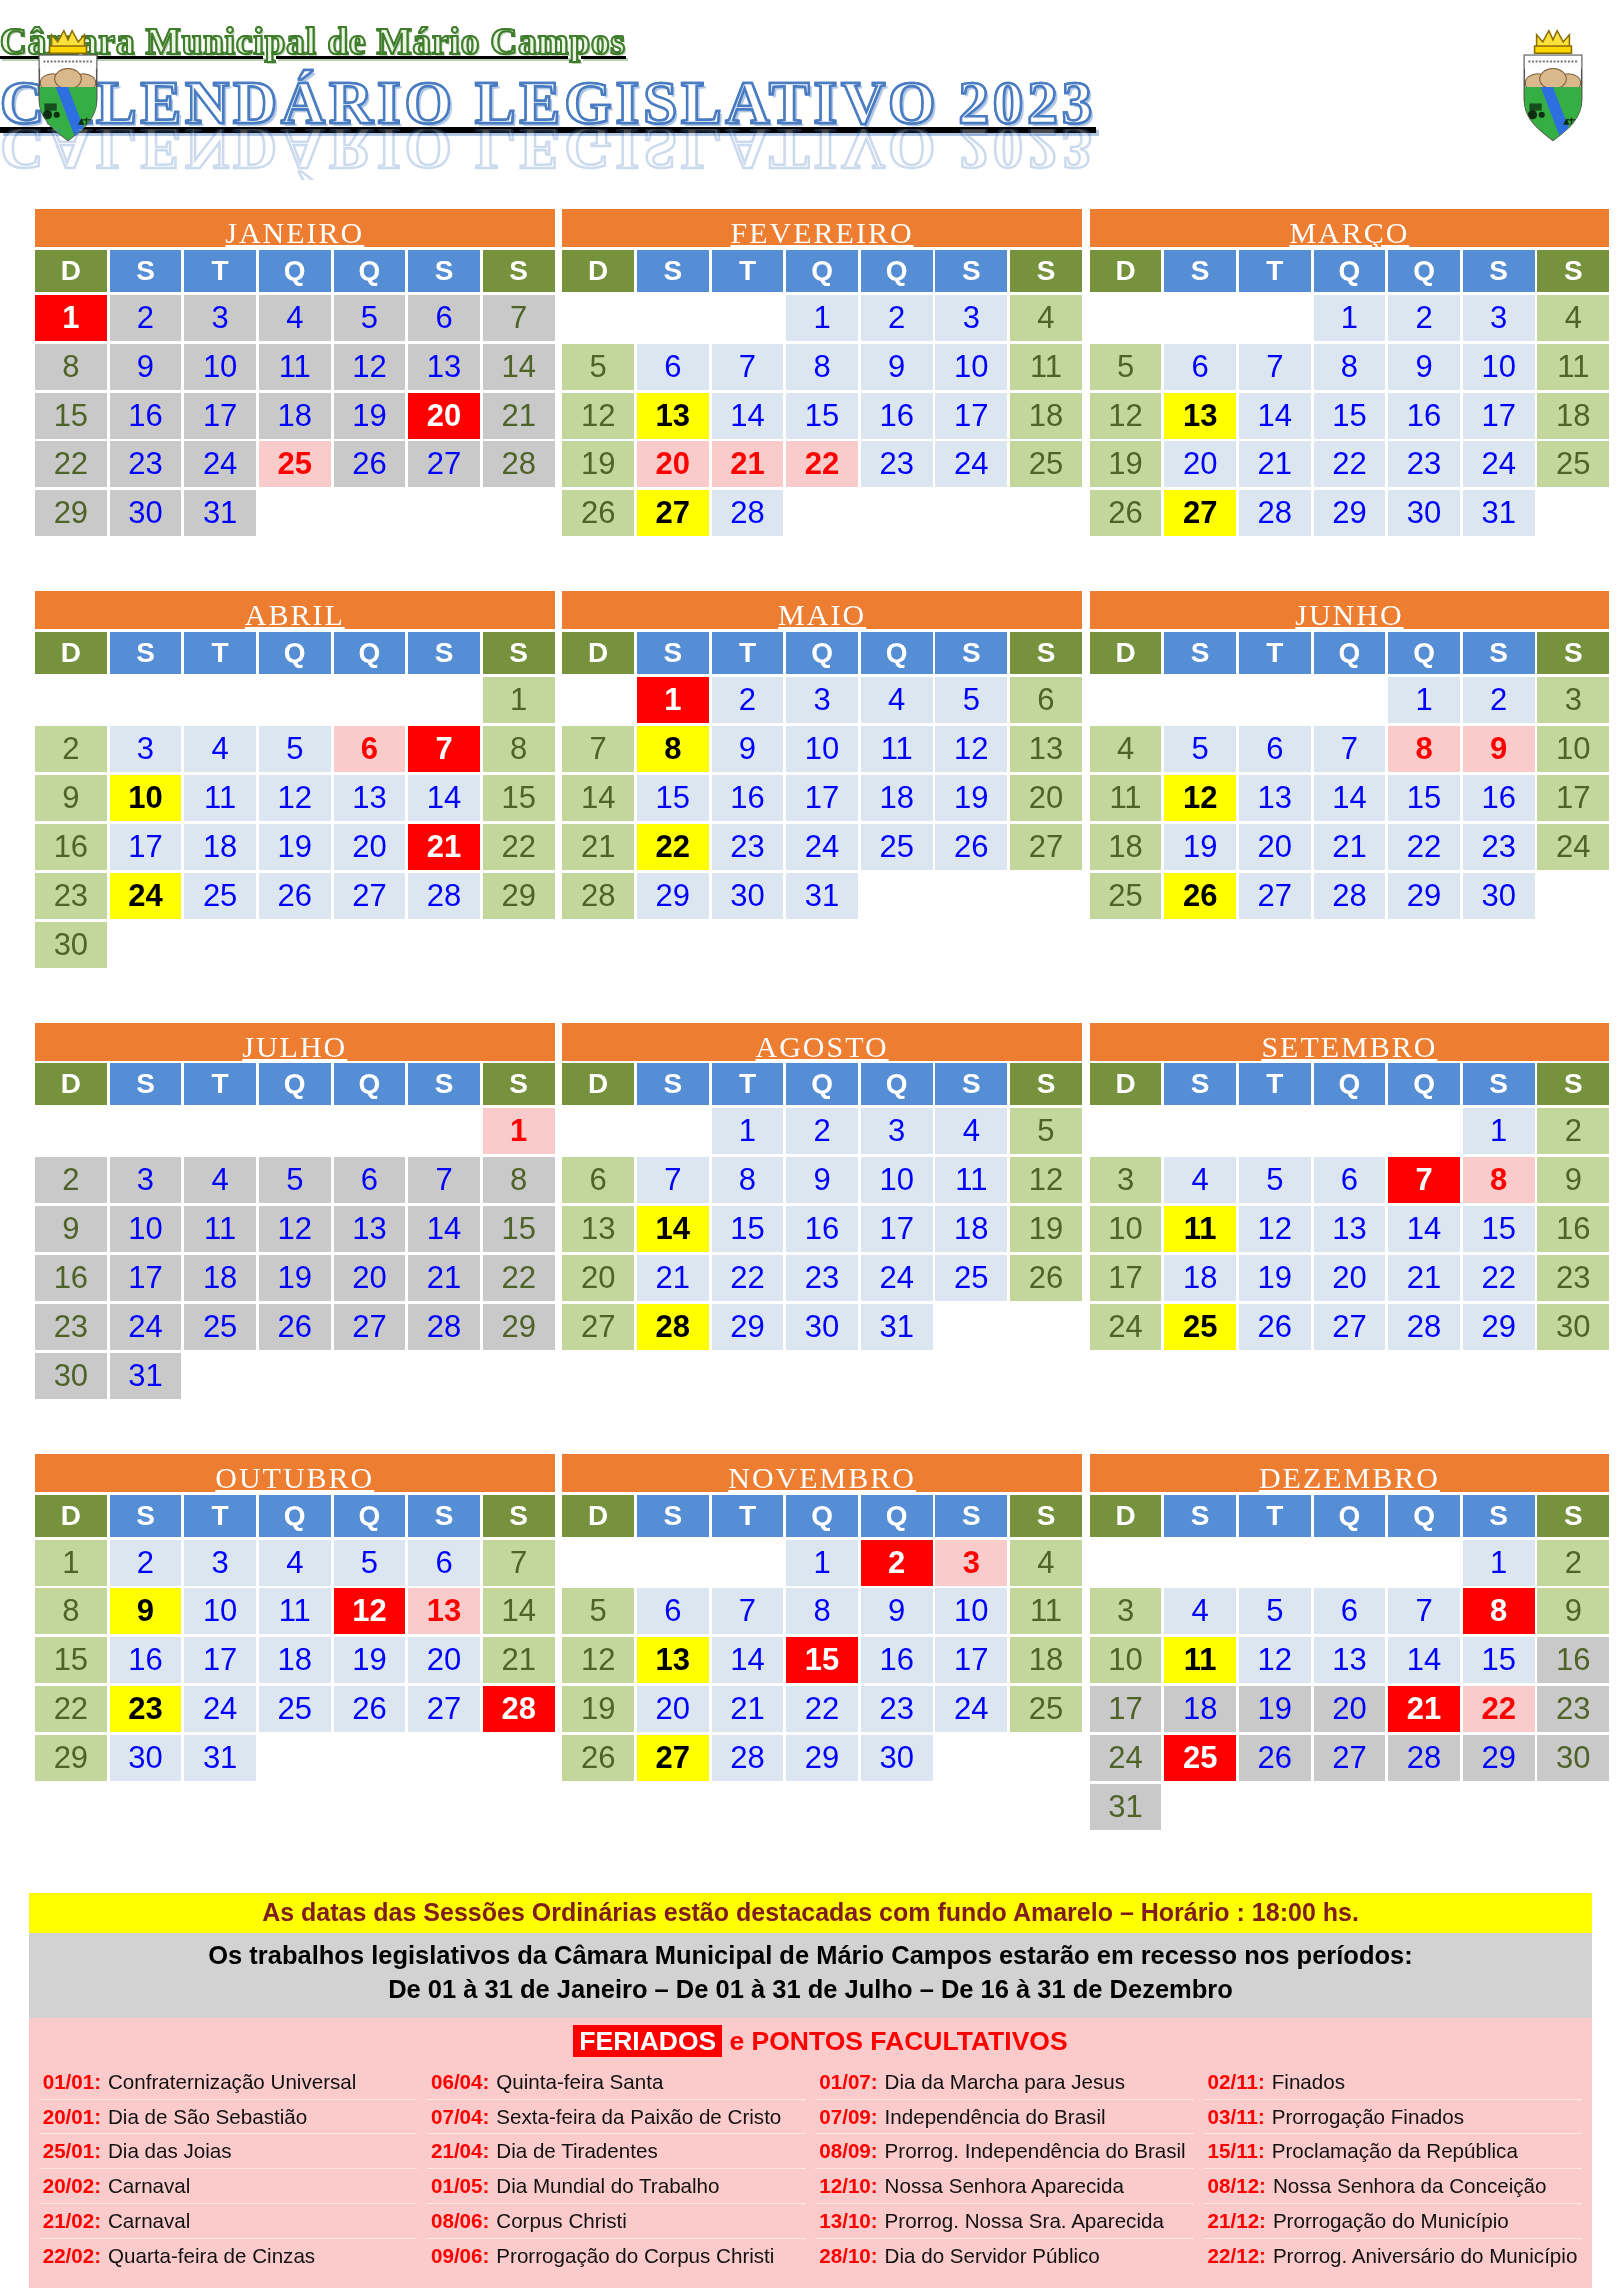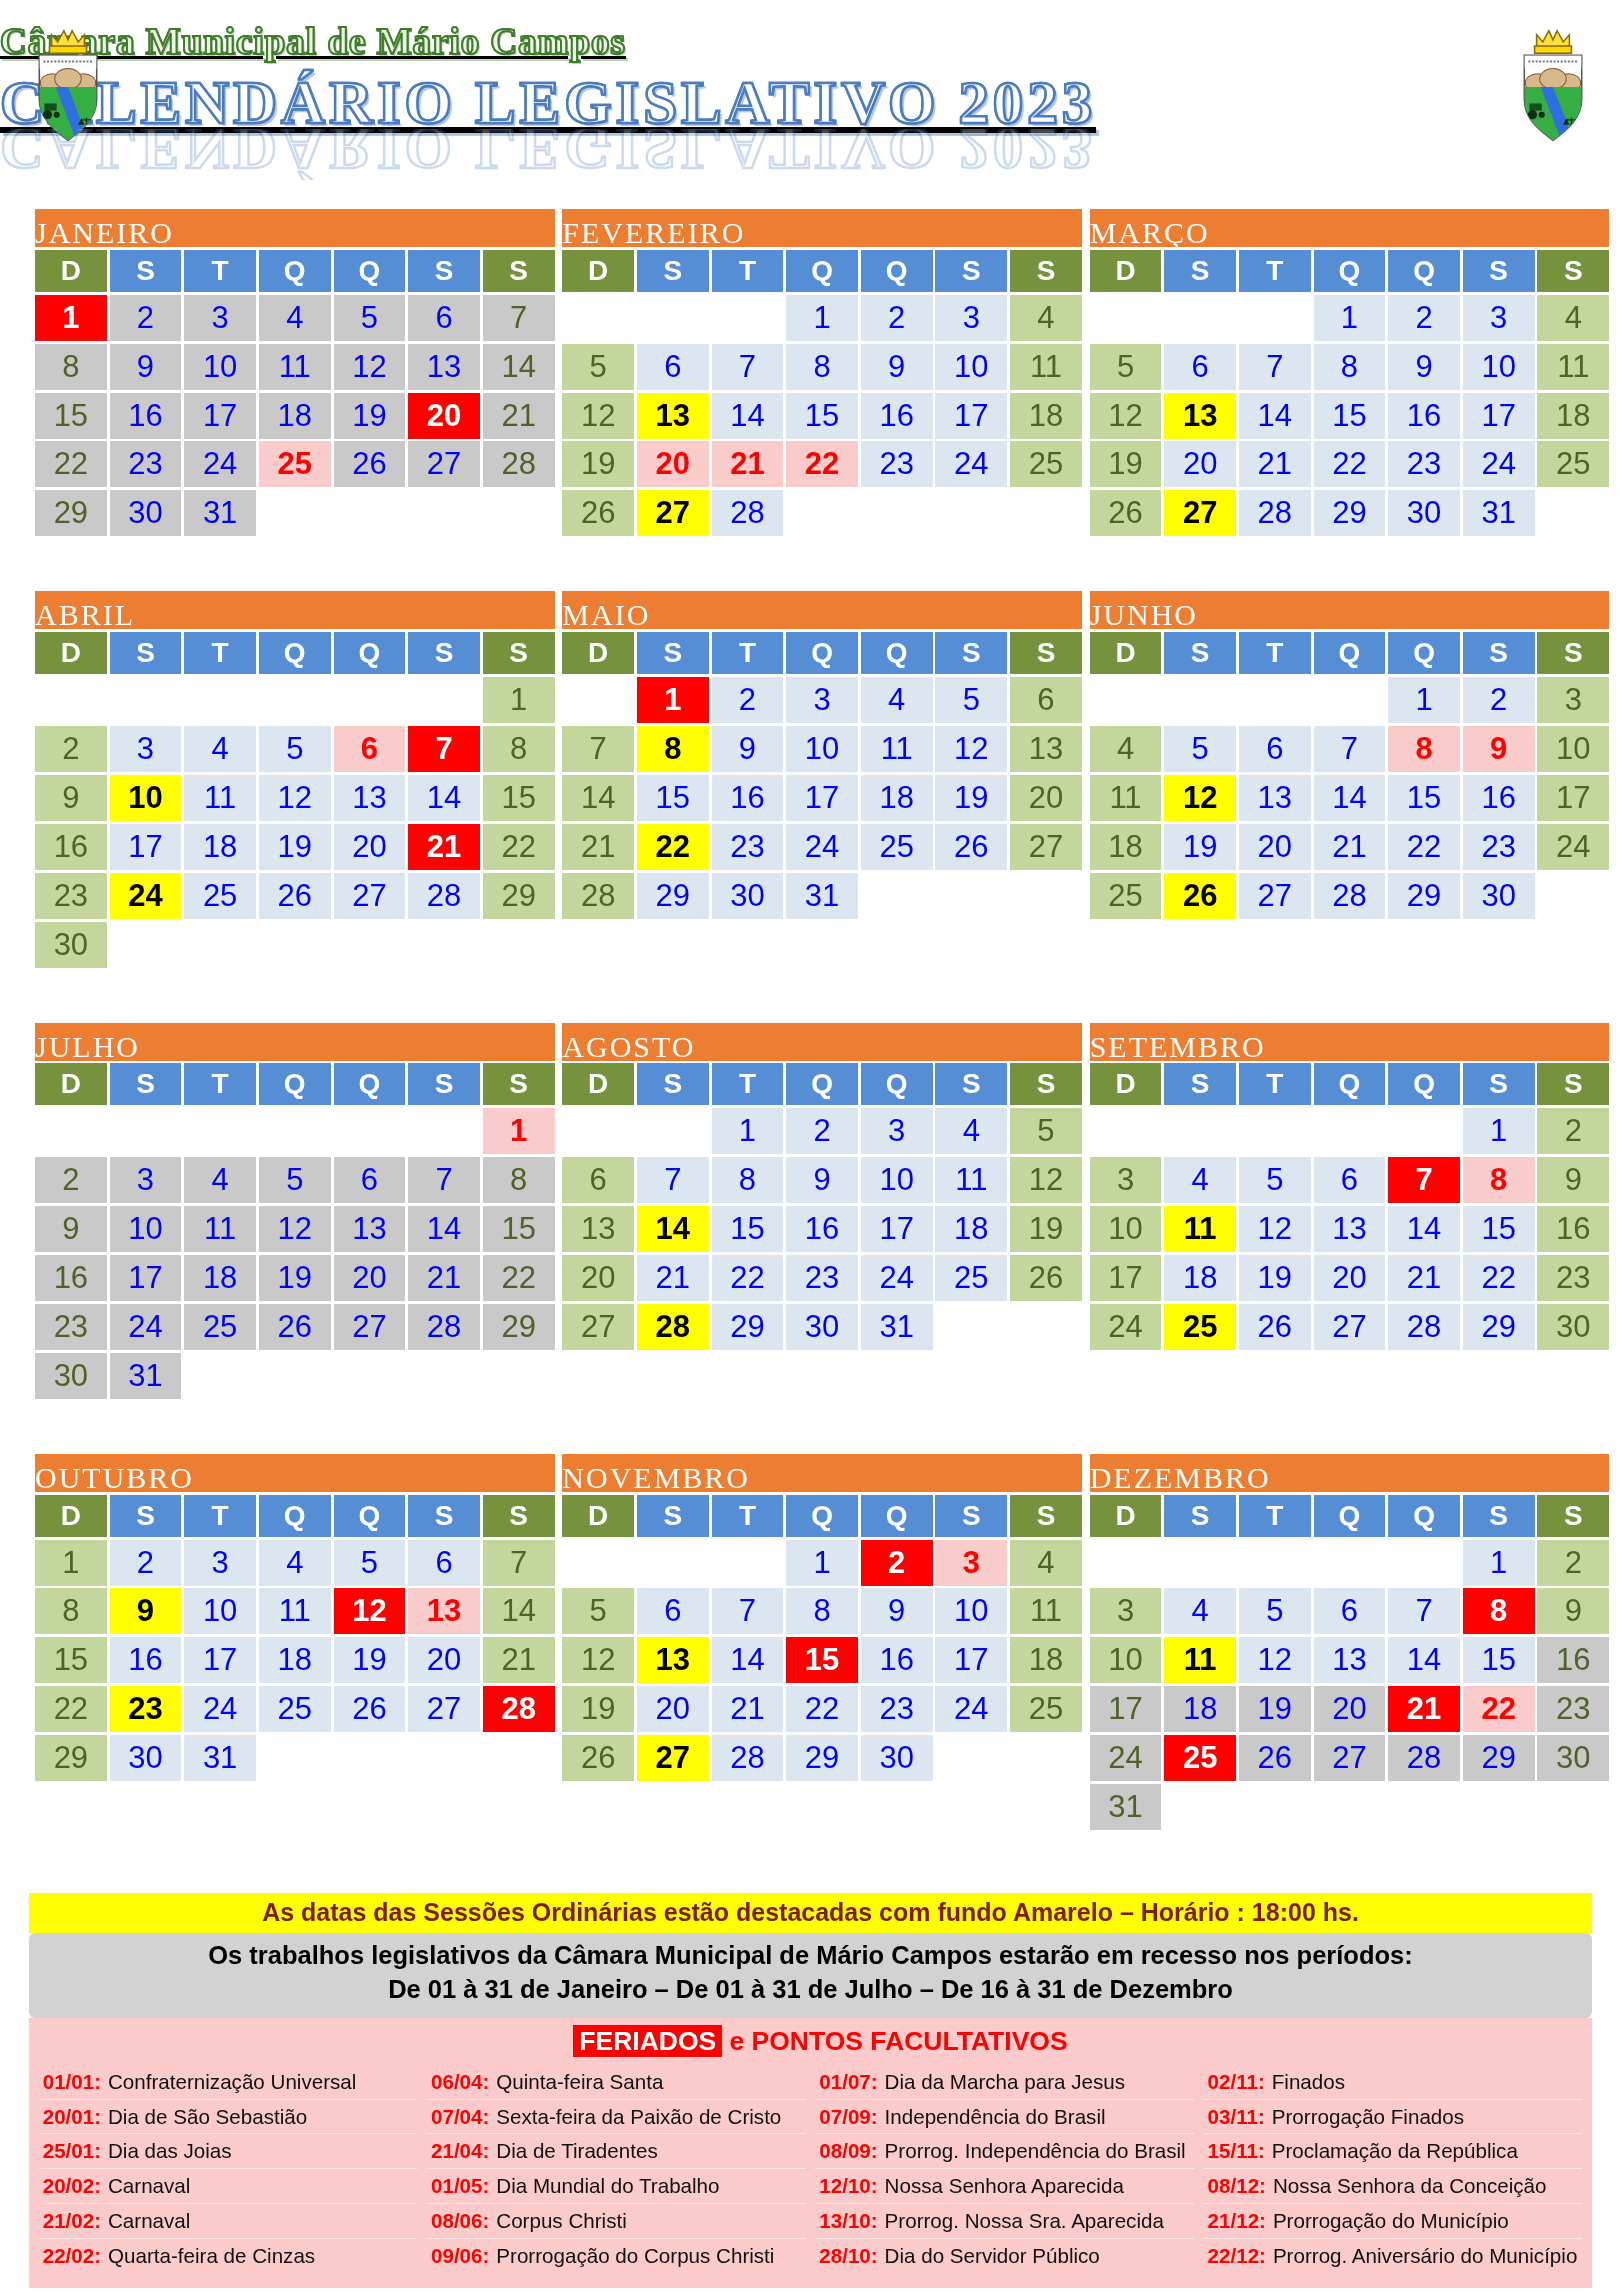--- a/index.html
+++ b/index.html
@@ -26,22 +26,22 @@
     text-shadow:none;
   }
 
   
   #calendar-grid{
     margin:29px 11.8px 0 35px;display:grid;grid-template-columns:repeat(3,1fr);
     column-gap:7.8px;row-gap:55px;align-items:start;
   }
   .month{background:#ffffff;}
   .mtitle{
-    background:#ED7D31;color:#ffffff;height:38px;line-height:48px;
-    font-family:"Liberation Serif",serif;font-size:30px;letter-spacing:2px;
+    background:#ED7D31;color:#ffffff;text-align:center;height:38px;line-height:48px;
+    font-family:"Liberation Serif",serif;font-size:30px;letter-spacing:2px;text-decoration:underline;
   }
   .mgrid{display:grid;grid-template-columns:repeat(7,1fr);gap:2.9px;margin-top:2.9px;}
   .dh{height:42px;display:flex;align-items:center;justify-content:center;
       color:#ffffff;font-weight:bold;font-size:28px;}
   .dh-we{background:#76923C;}
   .dh-wd{background:#558ED5;}
   .cell{height:46px;display:flex;align-items:center;justify-content:center;font-size:31px;}
   .cell.empty{background:#ffffff;}
   .wd{background:#DCE6F1;color:#0000FF;}
   .we{background:#C3D69B;color:#4F6228;}
@@ -51,21 +51,21 @@
   .fac{background:#FACBCB;color:#FF0000;font-weight:bold;}
 
   
   .footer{margin:63px 29px 0 29px;}
   .banner-yellow{
     background:#FFFF00;color:#7f1d1d;font-weight:bold;font-size:25px;text-align:center;
     padding:4.9px 0 5.9px;
   }
   .banner-gray{
     background:#D2D2D2;color:#000;font-weight:bold;font-size:25.5px;text-align:center;
-    padding:4.9px 0 11.8px;line-height:1.35;border-radius:6px;
+    padding:4.9px 0 11.8px;line-height:1.35;
   }
   .feriados-section{background:#FBCACA;padding:7.8px 0 15.7px;}
   .feriados-title{text-align:center;font-size:26.5px;font-weight:bold;color:#FF0000;margin-bottom:7.8px;}
   .feriados-title .hl{background:#FF0000;color:#ffffff;padding:1px 5.9px;margin-left:20px;}
   #holidays-grid{display:grid;grid-template-columns:repeat(4,1fr);column-gap:9.8px;padding:0 9.8px;}
   .hcol{display:flex;flex-direction:column;}
   .hitem{display:flex;align-items:baseline;padding:4.9px 3.9px;border-top:1px solid rgba(255,255,255,.55);
          font-size:20.6px;white-space:nowrap;overflow:hidden;}
   .hitem:first-child{border-top:none;}
   .hdate{color:#FF0000;font-weight:bold;margin-right:6.9px;}

